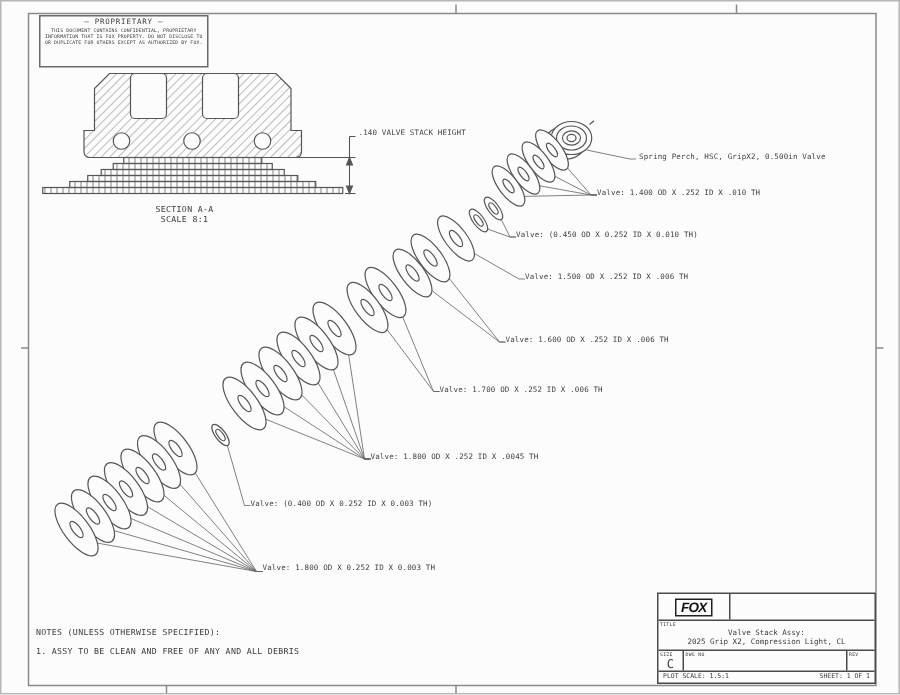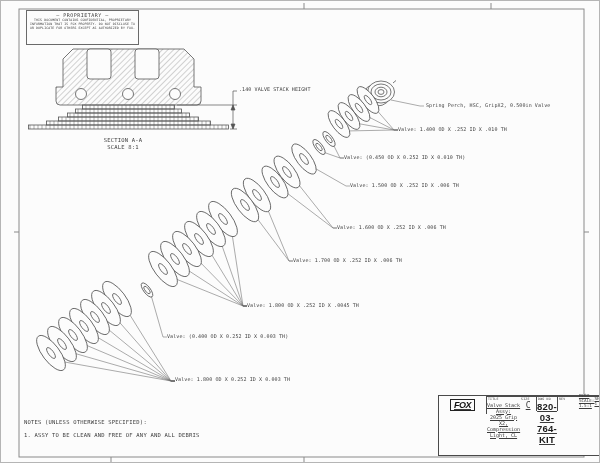--- a/index.html
+++ b/index.html
@@ -14,23 +14,23 @@
   .small6{font-size:5.5px;letter-spacing:.2px;}
   
   #propbox{
     position:absolute;left:25px;top:9px;width:113px;height:35px;
     border:1px solid #6a6a6a;box-sizing:border-box;text-align:center;
   }
   #propbox .ptitle{font-size:5px;letter-spacing:.5px;margin-top:1px;}
   #propbox .pline{font-size:3.2px;letter-spacing:.1px;transform-origin:center top;}
   
   #tblock{
-    position:absolute;left:437px;top:394px;width:163px;height:61px;
+    position:absolute;left:437px;top:394px;width:146px;height:61px;
     border:1px solid #4a4a4a;box-sizing:border-box;background:#fcfcfc;
-    display:flex;flex-direction:row;text-decoration:underline;
+    display:flex;flex-direction:column;
   }
   #tblock *{box-sizing:border-box;}
   .tb-rowA{height:18px;display:flex;}
   .tb-logo-cell{width:48px;border-right:1px solid #4a4a4a;display:flex;align-items:center;justify-content:center;}
   .tb-logo{border:1.5px solid #222;padding:0 3px;font-weight:bold;font-style:italic;
     font-size:9px;letter-spacing:-.5px;color:#111;font-family:"Liberation Sans",sans-serif;}
   .tb-co{flex:1;padding:1px 0 0 3px;}
   .tb-co .co{font-size:6.5px;font-weight:bold;letter-spacing:.2px;}
   .tb-co .addr{font-size:3.2px;letter-spacing:.1px;line-height:1.35;}
   .tb-rowB{height:20px;border-top:1px solid #4a4a4a;position:relative;text-align:center;}
@@ -280,21 +280,20 @@
       <div class="t1">Valve Stack Assy:</div>
       <div class="t2">2025 Grip X2, Compression Light, CL</div>
     </div>
     <div class="tb-rowC">
       <div class="tb-size">
         <span class="tb-lab">SIZE</span>
         <div class="big">C</div>
       </div>
       <div class="tb-dwg">
         <span class="tb-lab">DWG NO</span>
-        <div class="num">820-03-764-KIT</div>
       </div>
       <div class="tb-rev">
         <span class="tb-lab">REV</span>
       </div>
     </div>
     <div class="tb-rowD">
       <span>PLOT SCALE: 1.5:1</span>
       <span>SHEET: 1 OF 1</span>
     </div>
   </div>

